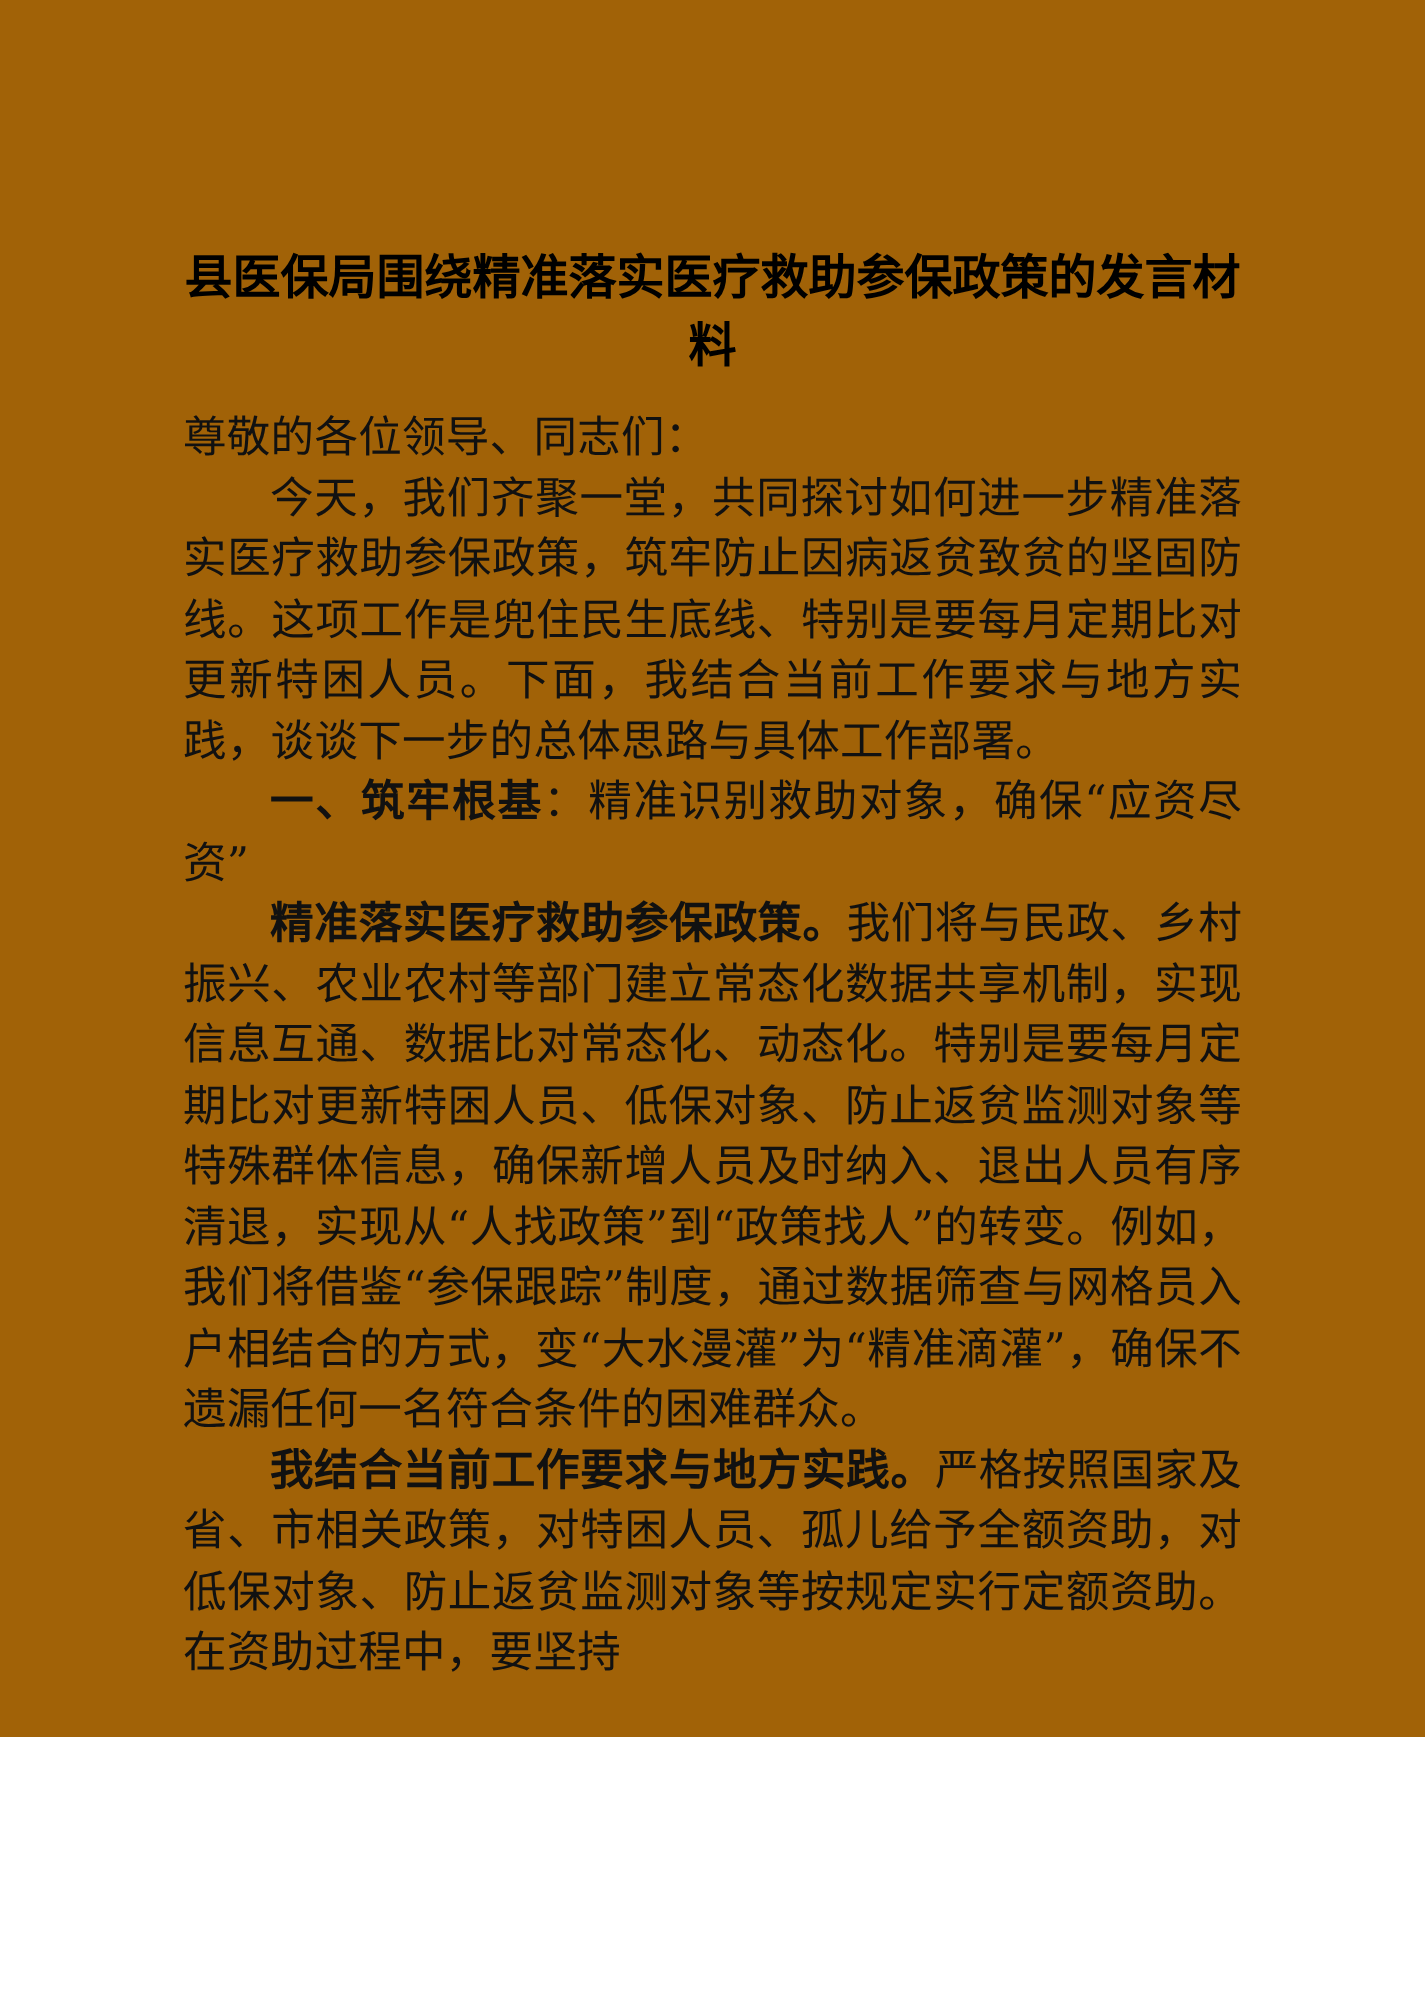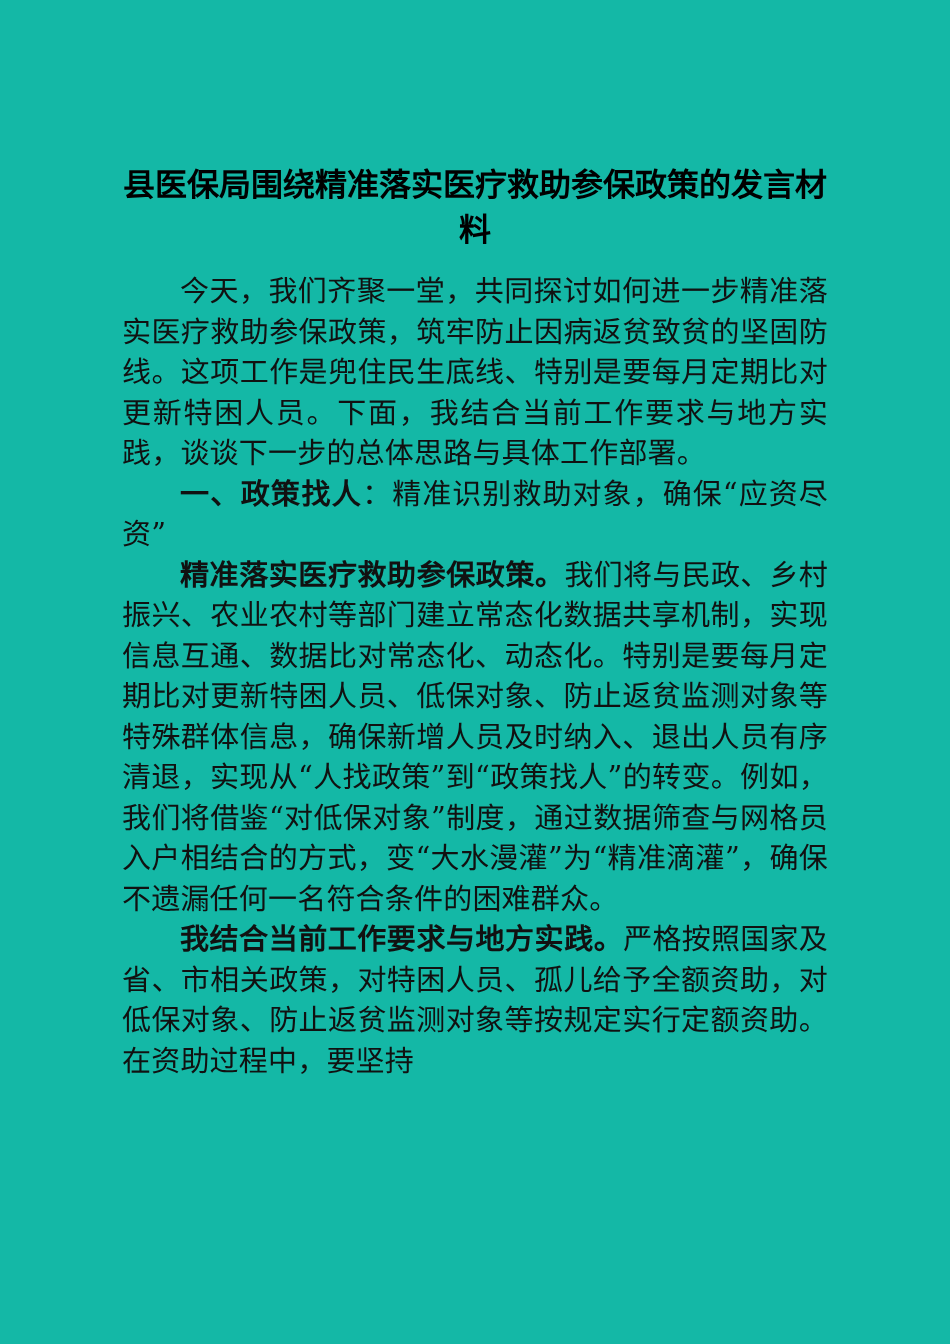--- a/index.html
+++ b/index.html
@@ -13,22 +13,22 @@
     height: 1344px;
     overflow: hidden;
     font-family: "DejaVu Serif", "Liberation Serif", serif;
     color: #000000;
     -webkit-font-smoothing: antialiased;
   }
 
   .page {
     position: relative;
     width: 950px;
-    height: 1344px;
-    background: #14b8a6;
+    height: 1158px;
+    background: #a16207;
     box-sizing: border-box;
   }
 
   .content {
     position: absolute;
     left: 122px;
     top: 0;
     width: 706px;
   }
 
@@ -86,27 +86,28 @@
 <body>
 
 <div class="page">
 
   <div class="content">
 
     <h1 class="doc-title">县医保局围绕精准落实医疗救助参保政策的发言材料</h1>
 
     <div class="body-block">
 
+      <p class="para flush">尊敬的各位领导、同志们：</p>
 
       <p class="para indent">今天，我们齐聚一堂，共同探讨如何进一步精准落实医疗救助参保政策，筑牢防止因病返贫致贫的坚固防线。这项工作是兜住民生底线、特别是要每月定期比对更新特困人员。下面，我结合当前工作要求与地方实践，谈谈下一步的总体思路与具体工作部署。</p>
 
-      <p class="para indent"><span class="bold-run">一、政策找人</span><span class="regular-run">：精准识别救助对象，确保“应资尽资”</span></p>
+      <p class="para indent"><span class="bold-run">一、筑牢根基</span><span class="regular-run">：精准识别救助对象，确保“应资尽资”</span></p>
 
 
-      <p class="para indent"><span class="bold-run">精准落实医疗救助参保政策。</span><span class="regular-run">我们将与民政、乡村振兴、农业农村等部门建立常态化数据共享机制，实现信息互通、数据比对常态化、动态化。特别是要每月定期比对更新特困人员、低保对象、防止返贫监测对象等特殊群体信息，确保新增人员及时纳入、退出人员有序清退，实现从“人找政策”到“政策找人”的转变。例如，我们将借鉴“对低保对象”制度，通过数据筛查与网格员入户相结合的方式，变“大水漫灌”为“精准滴灌”，确保不遗漏任何一名符合条件的困难群众。</span></p>
+      <p class="para indent"><span class="bold-run">精准落实医疗救助参保政策。</span><span class="regular-run">我们将与民政、乡村振兴、农业农村等部门建立常态化数据共享机制，实现信息互通、数据比对常态化、动态化。特别是要每月定期比对更新特困人员、低保对象、防止返贫监测对象等特殊群体信息，确保新增人员及时纳入、退出人员有序清退，实现从“人找政策”到“政策找人”的转变。例如，我们将借鉴“参保跟踪”制度，通过数据筛查与网格员入户相结合的方式，变“大水漫灌”为“精准滴灌”，确保不遗漏任何一名符合条件的困难群众。</span></p>
 
       <p class="para indent"><span class="bold-run">我结合当前工作要求与地方实践。</span><span class="regular-run">严格按照国家及省、市相关政策，对特困人员、孤儿给予全额资助，对低保对象、防止返贫监测对象等按规定实行定额资助。在资助过程中，要坚持</span></p>
 
     </div>
 
   </div>
 
 </div>
 
 </body></html>

